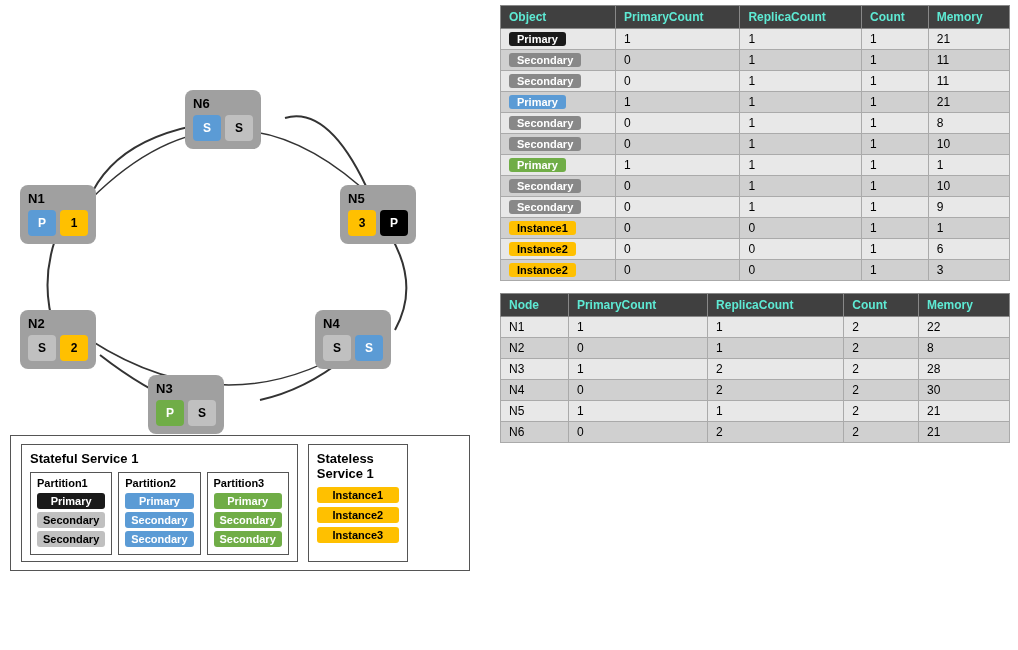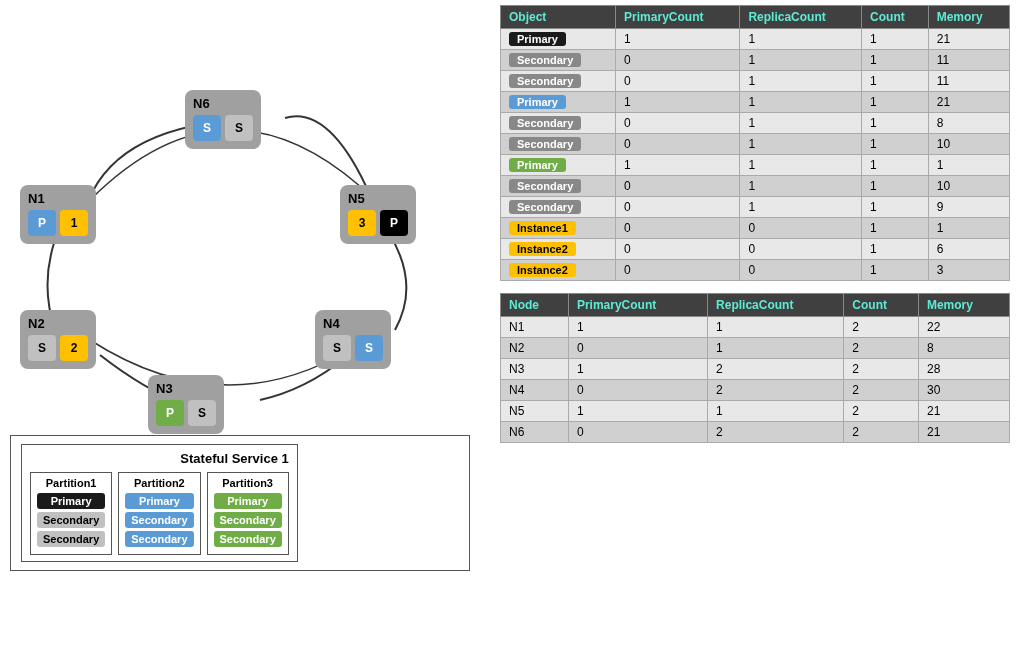--- a/index.html
+++ b/index.html
@@ -76,36 +76,36 @@
       display: flex;
       gap: 10px;
     }
     .legend-service {
       border: 1.5px solid #555;
       padding: 6px 8px;
     }
     .legend-title {
       font-size: 13px;
       font-weight: bold;
-      text-align: right;
+      text-align: left;
       margin-bottom: 6px;
     }
     .legend-partitions {
       display: flex;
       gap: 6px;
     }
     .legend-partition {
       border: 1.5px solid #555;
       padding: 4px 6px;
     }
     .legend-partition-title {
       font-size: 11px;
       font-weight: bold;
       margin-bottom: 4px;
-      text-align: center;
+      text-align: left;
     }
     .legend-item {
       border-radius: 3px;
       padding: 2px 6px;
       font-size: 11px;
       font-weight: bold;
       margin-bottom: 3px;
       text-align: center;
       color: #fff;
     }
@@ -253,20 +253,26 @@
 
         <div class="legend-partition">
           <div class="legend-partition-title">Partition3</div>
           <div class="legend-item li-green">Primary</div>
           <div class="legend-item li-green">Secondary</div>
           <div class="legend-item li-green">Secondary</div>
         </div>
       </div>
     </div>
 
+    <div class="legend-service" style="min-width:100px;">
+      <div class="legend-title">Stateless<br>Service 1</div>
+      <div class="legend-item li-yellow" style="margin-bottom:4px;">Instance1</div>
+      <div class="legend-item li-yellow" style="margin-bottom:4px;">Instance2</div>
+      <div class="legend-item li-yellow">Instance3</div>
+    </div>
   </div>
 
 </div>
 
 <div id="right-panel">
 
   <table id="table1">
     <thead>
       <tr>
         <th>Object</th>

